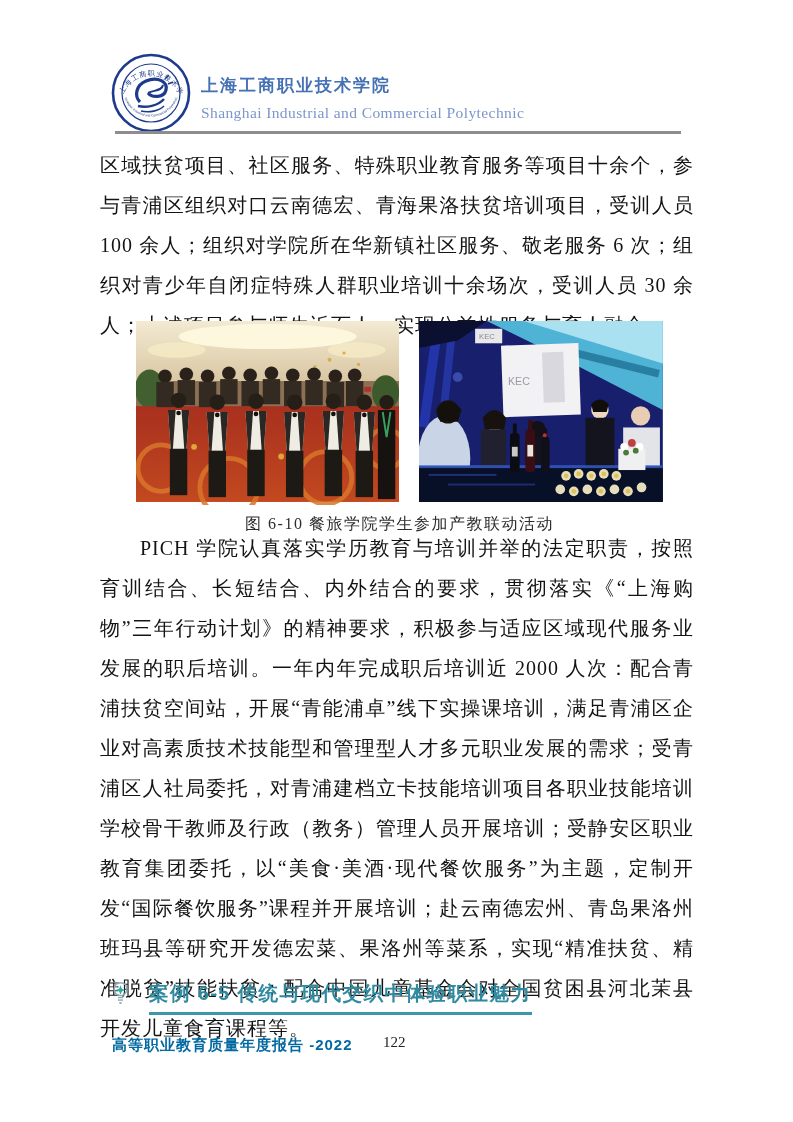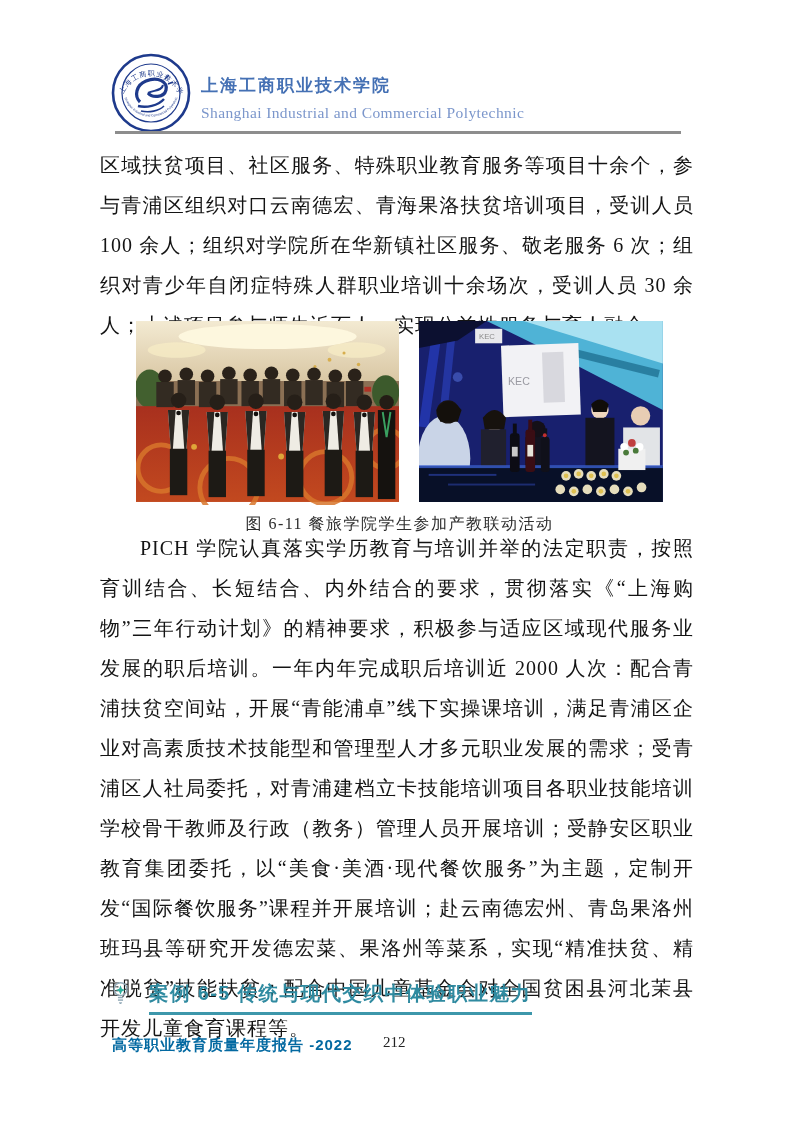--- a/index.html
+++ b/index.html
@@ -265,32 +265,32 @@
             <rect x="206" y="132" width="28" height="22" fill="#f0f0f0"></rect>
             <circle cx="212" cy="130" r="4" fill="#ffffff"></circle>
               <circle cx="220" cy="126" r="4" fill="#c04040"></circle>
             <circle cx="228" cy="130" r="4" fill="#ffffff"></circle>
               <circle cx="224" cy="134" r="3" fill="#4a7a3a"></circle>
             <circle cx="214" cy="136" r="3" fill="#4a7a3a"></circle>
           </g>
         </g>
       </svg>
     </div>
-    <figcaption class="figcap">图 6-11 餐旅学院学生参加产教联动活动</figcaption>
+    <figcaption class="figcap">图 6-10 餐旅学院学生参加产教联动活动</figcaption>
   </figure>
 
   <p class="para para2">PICH 学院认真落实学历教育与培训并举的法定职责，按照育训结合、长短结合、内外结合的要求，贯彻落实《“上海购物”三年行动计划》的精神要求，积极参与适应区域现代服务业发展的职后培训。一年内年完成职后培训近 2000 人次：配合青浦扶贫空间站，开展“青能浦卓”线下实操课培训，满足青浦区企业对高素质技术技能型和管理型人才多元职业发展的需求；受青浦区人社局委托，对青浦建档立卡技能培训项目各职业技能培训学校骨干教师及行政（教务）管理人员开展培训；受静安区职业教育集团委托，以“美食·美酒·现代餐饮服务”为主题，定制开发“国际餐饮服务”课程并开展培训；赴云南德宏州、青岛果洛州班玛县等研究开发德宏菜、果洛州等菜系，实现“精准扶贫、精准脱贫”技能扶贫；配合中国儿童基金会对全国贫困县河北茉县开发儿童食育课程等。</p>
 
   <div class="case-line">
     <svg class="bulb" width="17" height="24" viewBox="0 0 20 27">
       <circle cx="10" cy="9" r="7.6" fill="none" stroke="#93aab8" stroke-width="1.7"></circle>
       <path d="M10 4.5 L11.6 8.4 L15.5 10 L11.6 11.6 L10 15.5 L8.4 11.6 L4.5 10 L8.4 8.4 Z" fill="#2fae9e"></path>
       <rect x="7" y="18" width="6" height="1.7" fill="#93aab8"></rect>
       <rect x="7" y="21" width="6" height="1.7" fill="#93aab8"></rect>
       <path d="M8 24.5 L12 24.5 L10.8 26.3 L9.2 26.3 Z" fill="#93aab8"></path>
     </svg>
     <span class="case-text">案例 6-5 传统与现代交织中体验职业魅力</span>
   </div>
 
   <div class="footer-title">高等职业教育质量年度报告 -2022</div>
-  <div class="footer-page">212</div>
+  <div class="footer-page">122</div>
 
 </div>
 
 </body></html>

